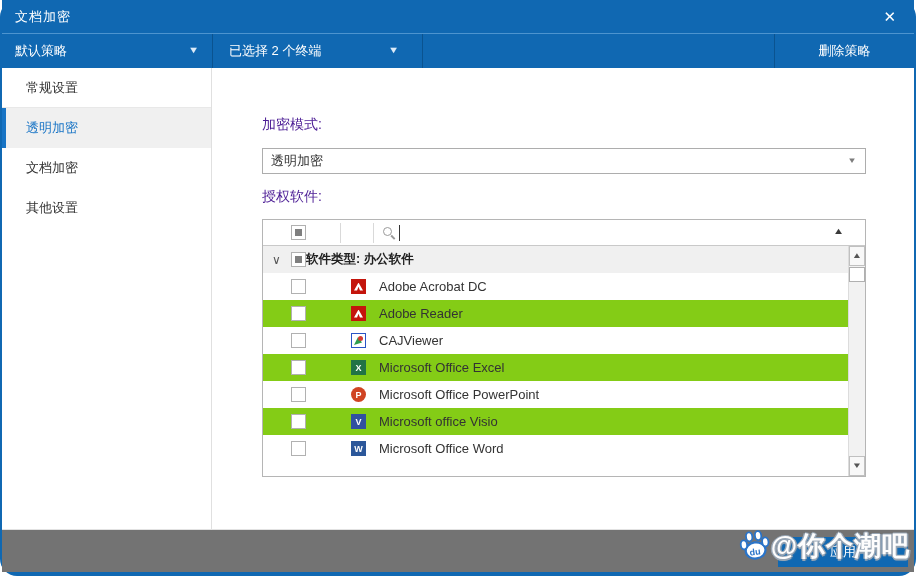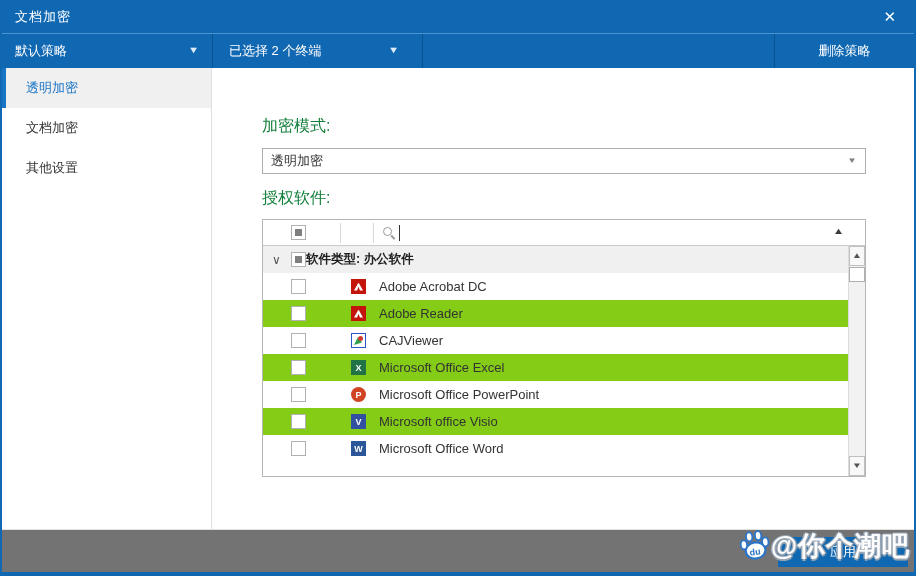--- a/index.html
+++ b/index.html
@@ -5,21 +5,21 @@
   :root { --accent:#1068b2; }
   * { margin:0; padding:0; box-sizing:border-box; }
   body {
     font-family:"Liberation Sans","DejaVu Sans",sans-serif;
     background:#fff; width:916px; height:576px; overflow:hidden;
   }
   .window {
     position:relative; width:916px; height:576px;
     border-left:2px solid var(--accent); border-right:2px solid var(--accent);
     border-bottom:4px solid var(--accent);
-    display:flex; flex-direction:column; background:#fff;
+    display:flex; flex-direction:column; background:#fff;border-radius:17px;
   }
   
   .titlebar {
     height:34px; background:var(--accent); color:#fff;
     display:flex; align-items:center; padding:0 15px 0 13px;
     border-bottom:1px solid #4d94cf; flex:none;
   }
   .titlebar .title { font-size:13px; letter-spacing:1px; }
   .titlebar .close {
     margin-left:auto; font-size:15px; line-height:1; cursor:pointer;
@@ -45,21 +45,21 @@
   .side-item {
     height:40px; display:flex; align-items:center; padding-left:24px;
     font-size:13px; color:#333; cursor:pointer; position:relative;
   }
   .side-item.bordered { border-bottom:1px solid #e8e8e8; }
   .side-item.selected {
     background:#f0f0f0; color:#1874c5; padding-left:20px;
     border-left:4px solid #1874c5;
   }
   .main { flex:1; position:relative; background:#fff; }
-  .field-label { position:absolute; left:50px; font-size:16px; color:#15803d; }
+  .field-label { position:absolute; left:50px; font-size:14px; color:#4c1d95; }
   .enc-label { top:48px; }
   .auth-label { top:120px; }
   .select {
     position:absolute; left:50px; top:80px; width:604px; height:26px;
     border:1px solid #adadad; background:#fff; display:flex; align-items:center;
     padding-left:8px; font-size:13px; color:#333; cursor:pointer;
   }
   .sel-arrow {
     position:absolute; right:9px; top:50%; transform:translateY(-55%) scaleX(1.2);
     font-size:8px; color:#7d7d7d; line-height:1;
@@ -187,20 +187,23 @@
     <div class="tb-div"></div>
     <div class="tb-sec sec3"></div>
     <div class="tb-div"></div>
     <div class="tb-sec sec4">
       <span>删除策略</span>
     </div>
   </div>
 
   <div class="content">
     <div class="sidebar">
+        <div class="side-item bordered">
+    <span class="side-label">常规设置</span>
+  </div>
         <div class="side-item selected">
     <span class="side-label">透明加密</span>
   </div>
         <div class="side-item">
     <span class="side-label">文档加密</span>
   </div>
         <div class="side-item">
     <span class="side-label">其他设置</span>
   </div>
       </div>

